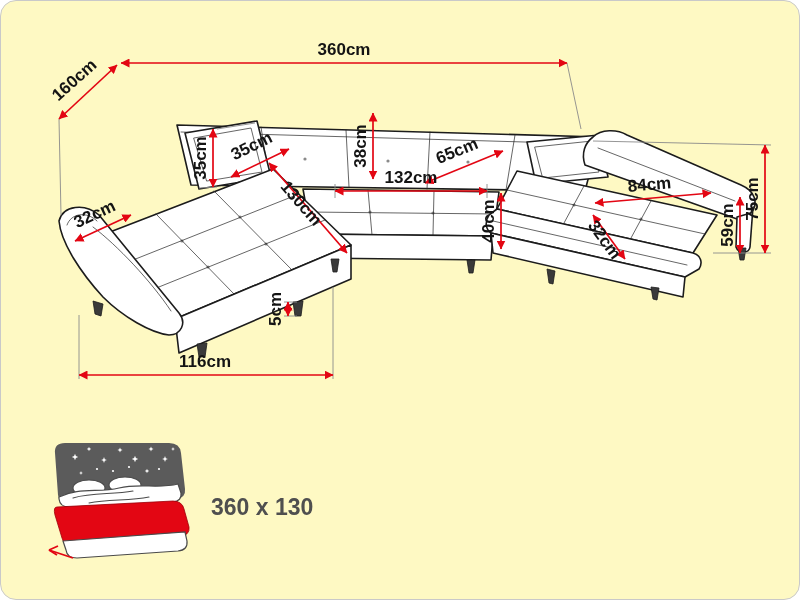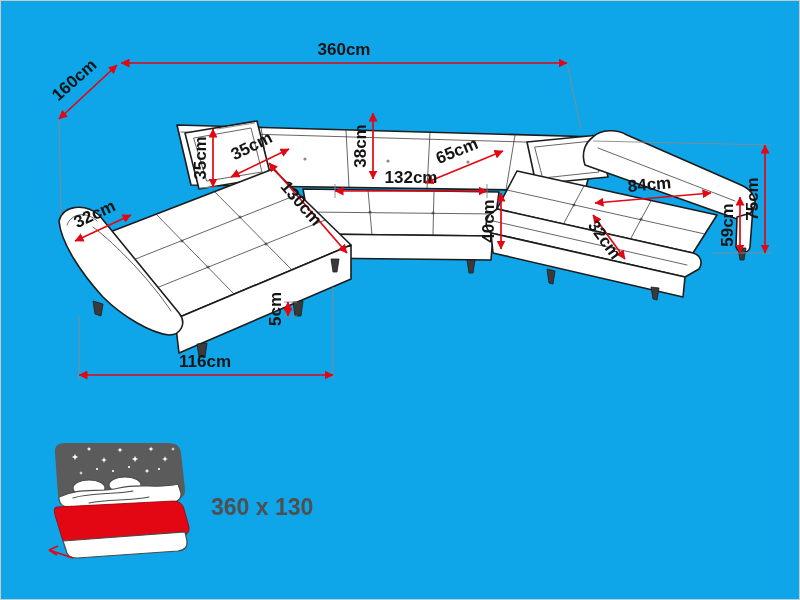--- a/index.html
+++ b/index.html
@@ -1,18 +1,18 @@
 <!DOCTYPE html>
 <html><head>
 <meta charset="utf-8">
 <style>
   html,body{margin:0;padding:0;background:#fff;}
   .frame{
     position:relative;width:800px;height:600px;box-sizing:border-box;
-    background:#0ea5e9;border:1px solid #c9c9c9;border-radius:0;overflow:hidden;
+    background:#fef9c3;border:1px solid #c9c9c9;border-radius:16px;overflow:hidden;
     font-family:"Liberation Sans",sans-serif;
   }
   svg{display:block;}
   .o{fill:#ffffff;stroke:#1c1c1c;stroke-width:1.6;stroke-linejoin:round;stroke-linecap:round;}
   .d{fill:none;stroke:#2a2a2a;stroke-width:0.9;opacity:0.8;stroke-linecap:round;}
   .ft{fill:#3a3a3a;stroke:#1c1c1c;stroke-width:0.8;}
   .tuft{fill:#2a2a2a;opacity:0.55;}
   .dim{stroke:#e30613;stroke-width:1.7;fill:none;}
   .ext{stroke:#8a8a8a;stroke-width:0.9;fill:none;}
   .lbl{font-family:"Liberation Sans",sans-serif;font-size:17px;font-weight:700;fill:#141414;text-anchor:middle;}

